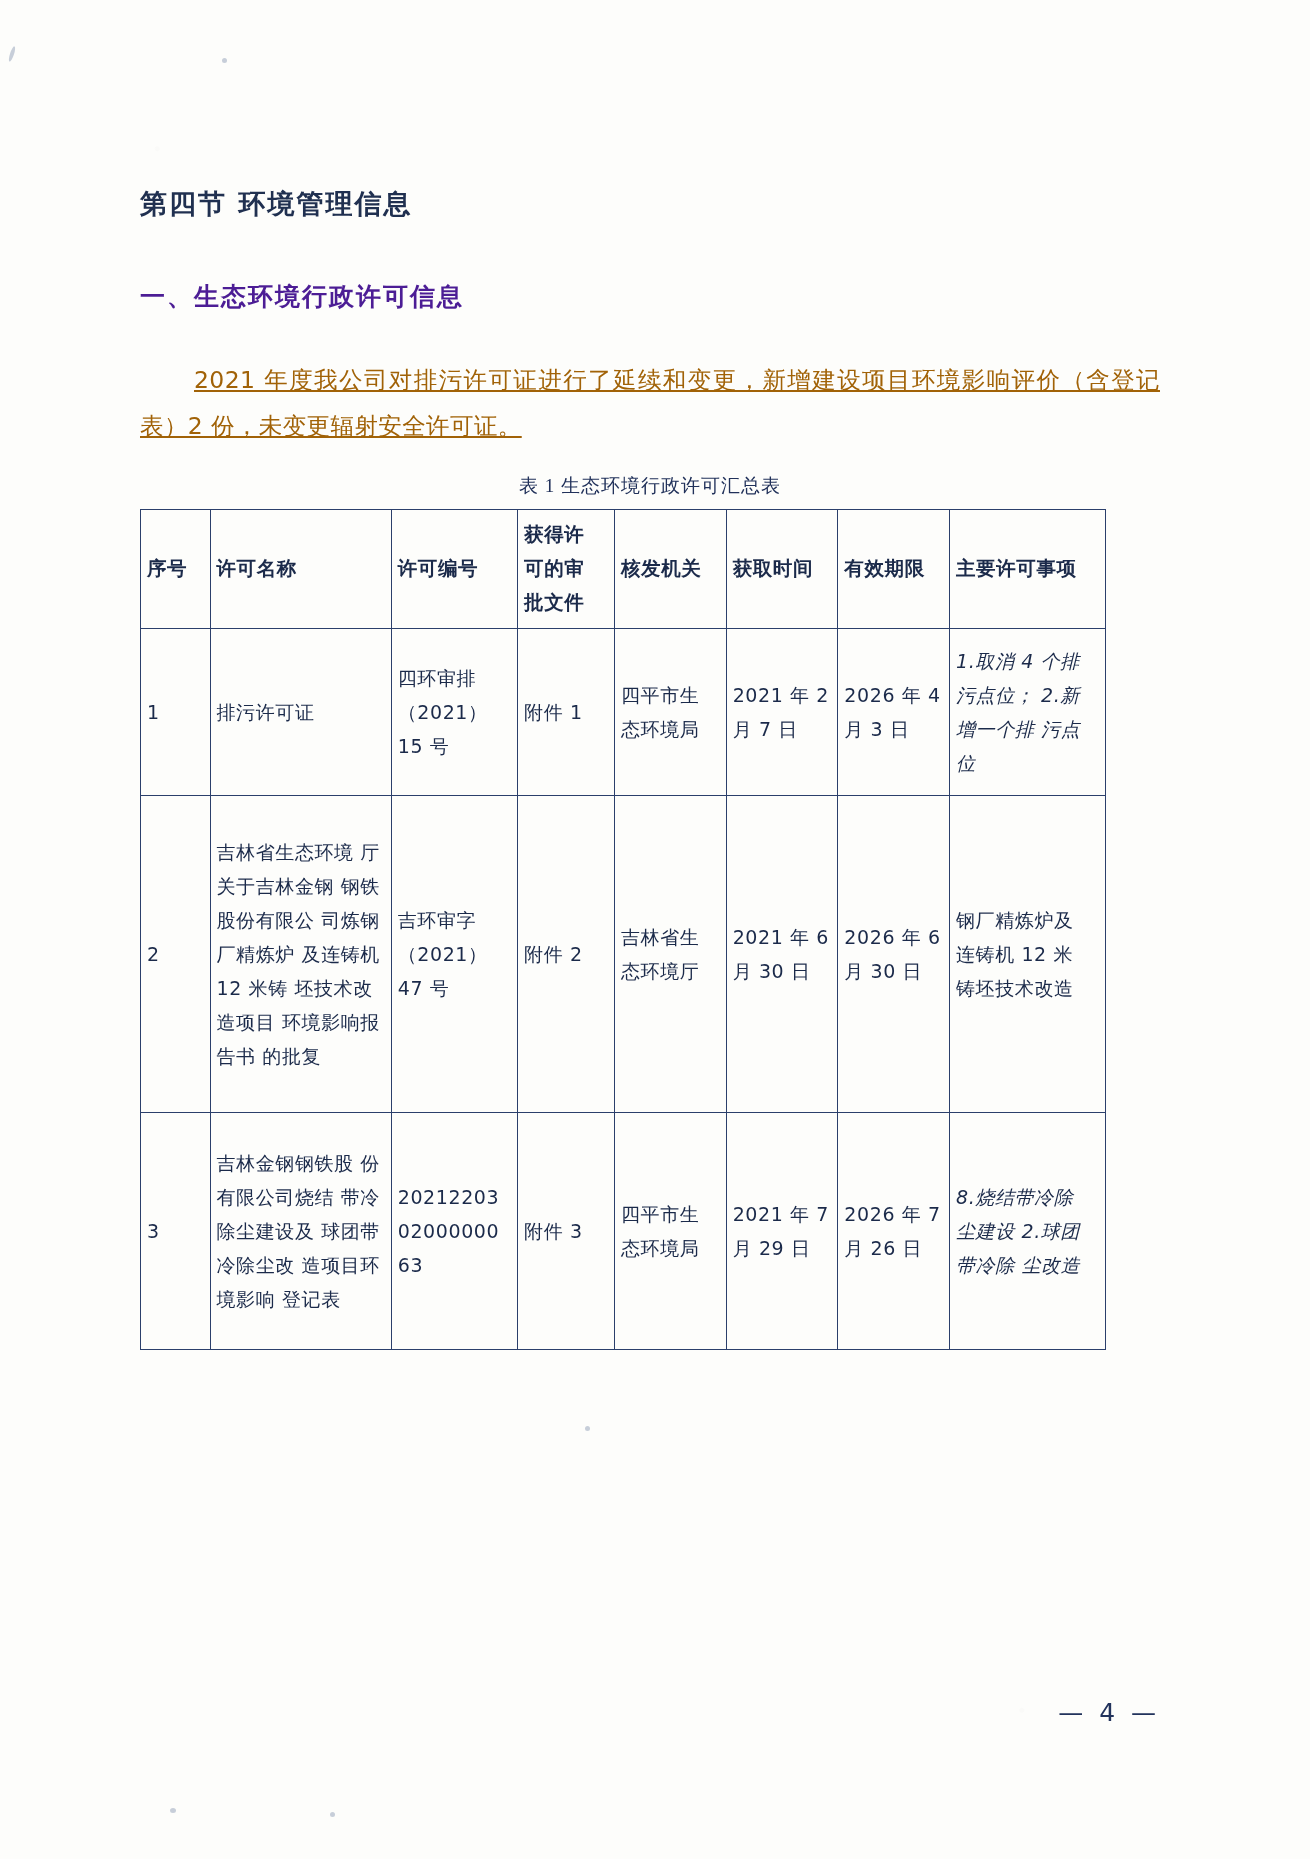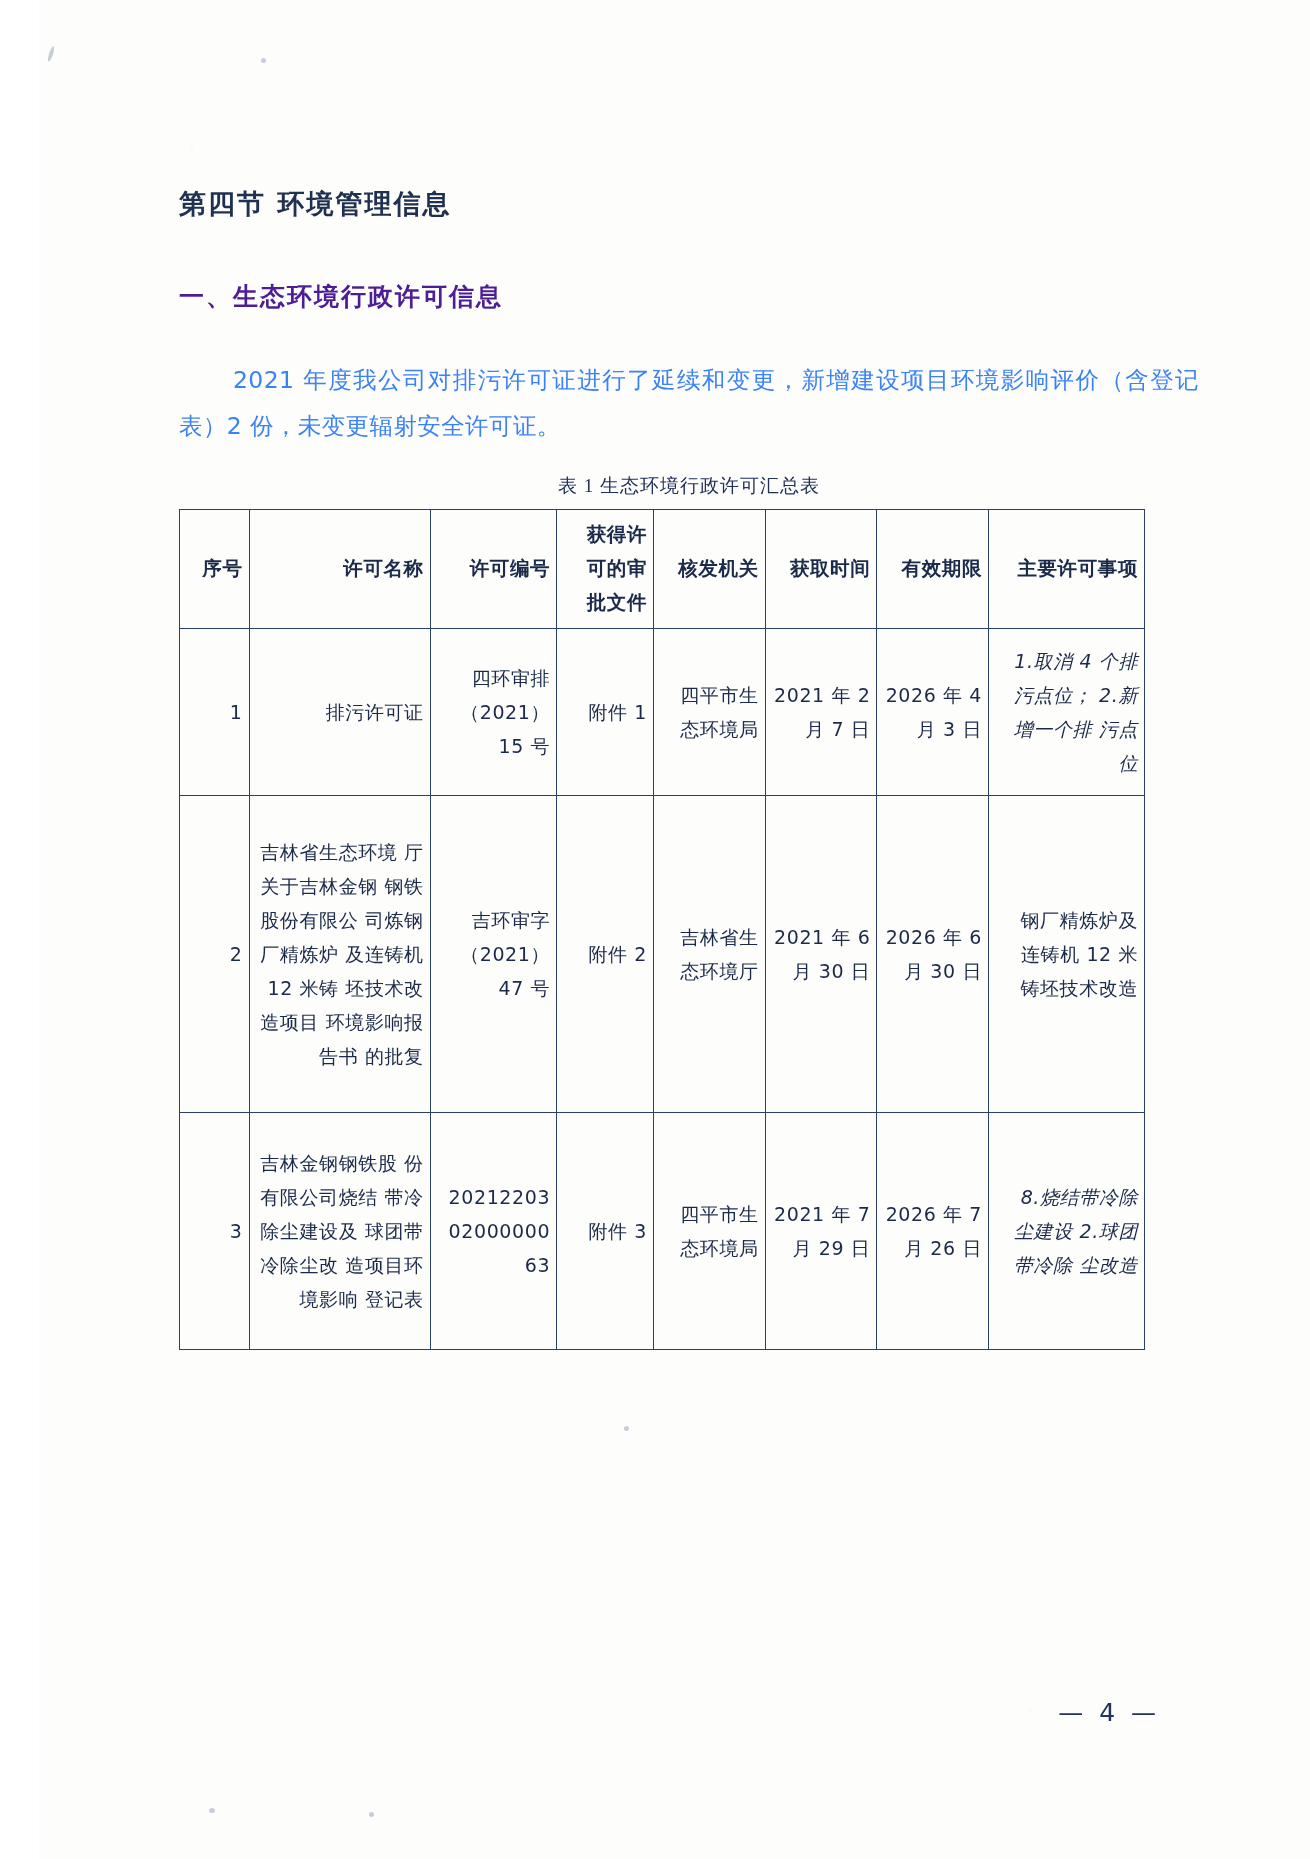--- a/index.html
+++ b/index.html
@@ -12,21 +12,20 @@
     height: 1859px;
     position: relative;
     font-family: "DejaVu Sans", sans-serif;
     color: #1b2a4a;
     overflow: hidden;
   }
   .page {
     position: absolute;
     inset: 0;
     background: #fdfdfb;
-    margin-left: 39px;
   }
   
   .scan-noise {
     position: absolute;
     inset: 0;
     background:
       radial-gradient(circle at 12% 8%, rgba(0,0,0,0.012) 0 2px, transparent 3px),
       radial-gradient(circle at 78% 92%, rgba(0,0,0,0.012) 0 2px, transparent 3px);
     pointer-events: none;
   }
@@ -50,41 +49,42 @@
     font-size: 25px;
     letter-spacing: 2px;
     color: #4c1d95;
     margin-top: 58px;
   }
   .para {
     margin-top: 44px;
     font-size: 23.5px;
     line-height: 46px;
     letter-spacing: 0.4px;
-    color: #3b82f6;
+    color: #a16207;
     text-align: justify;
+    text-decoration: underline;
   }
   .para .indent { display: inline-block; width: 54px; }
   .table-caption {
     margin-top: 22px;
     text-align: center;
     font-size: 19px;
     letter-spacing: 1px;
     color: #21315a;
     font-family: Liberation Serif, serif;
   }
   table.permits {
     margin-top: 10px;
     border-collapse: collapse;
     width: 966px;
     table-layout: fixed;
   }
   table.permits th, table.permits td {
     border: 1.6px solid #2b3f6b;
-    text-align: right;
+    text-align: left;
     vertical-align: middle;
     font-size: 19px;
     line-height: 34px;
     color: #1b2a4a;
     padding: 8px 6px;
     letter-spacing: 0.6px;
   }
   table.permits thead th {
     font-weight: bold;
     height: 92px;

